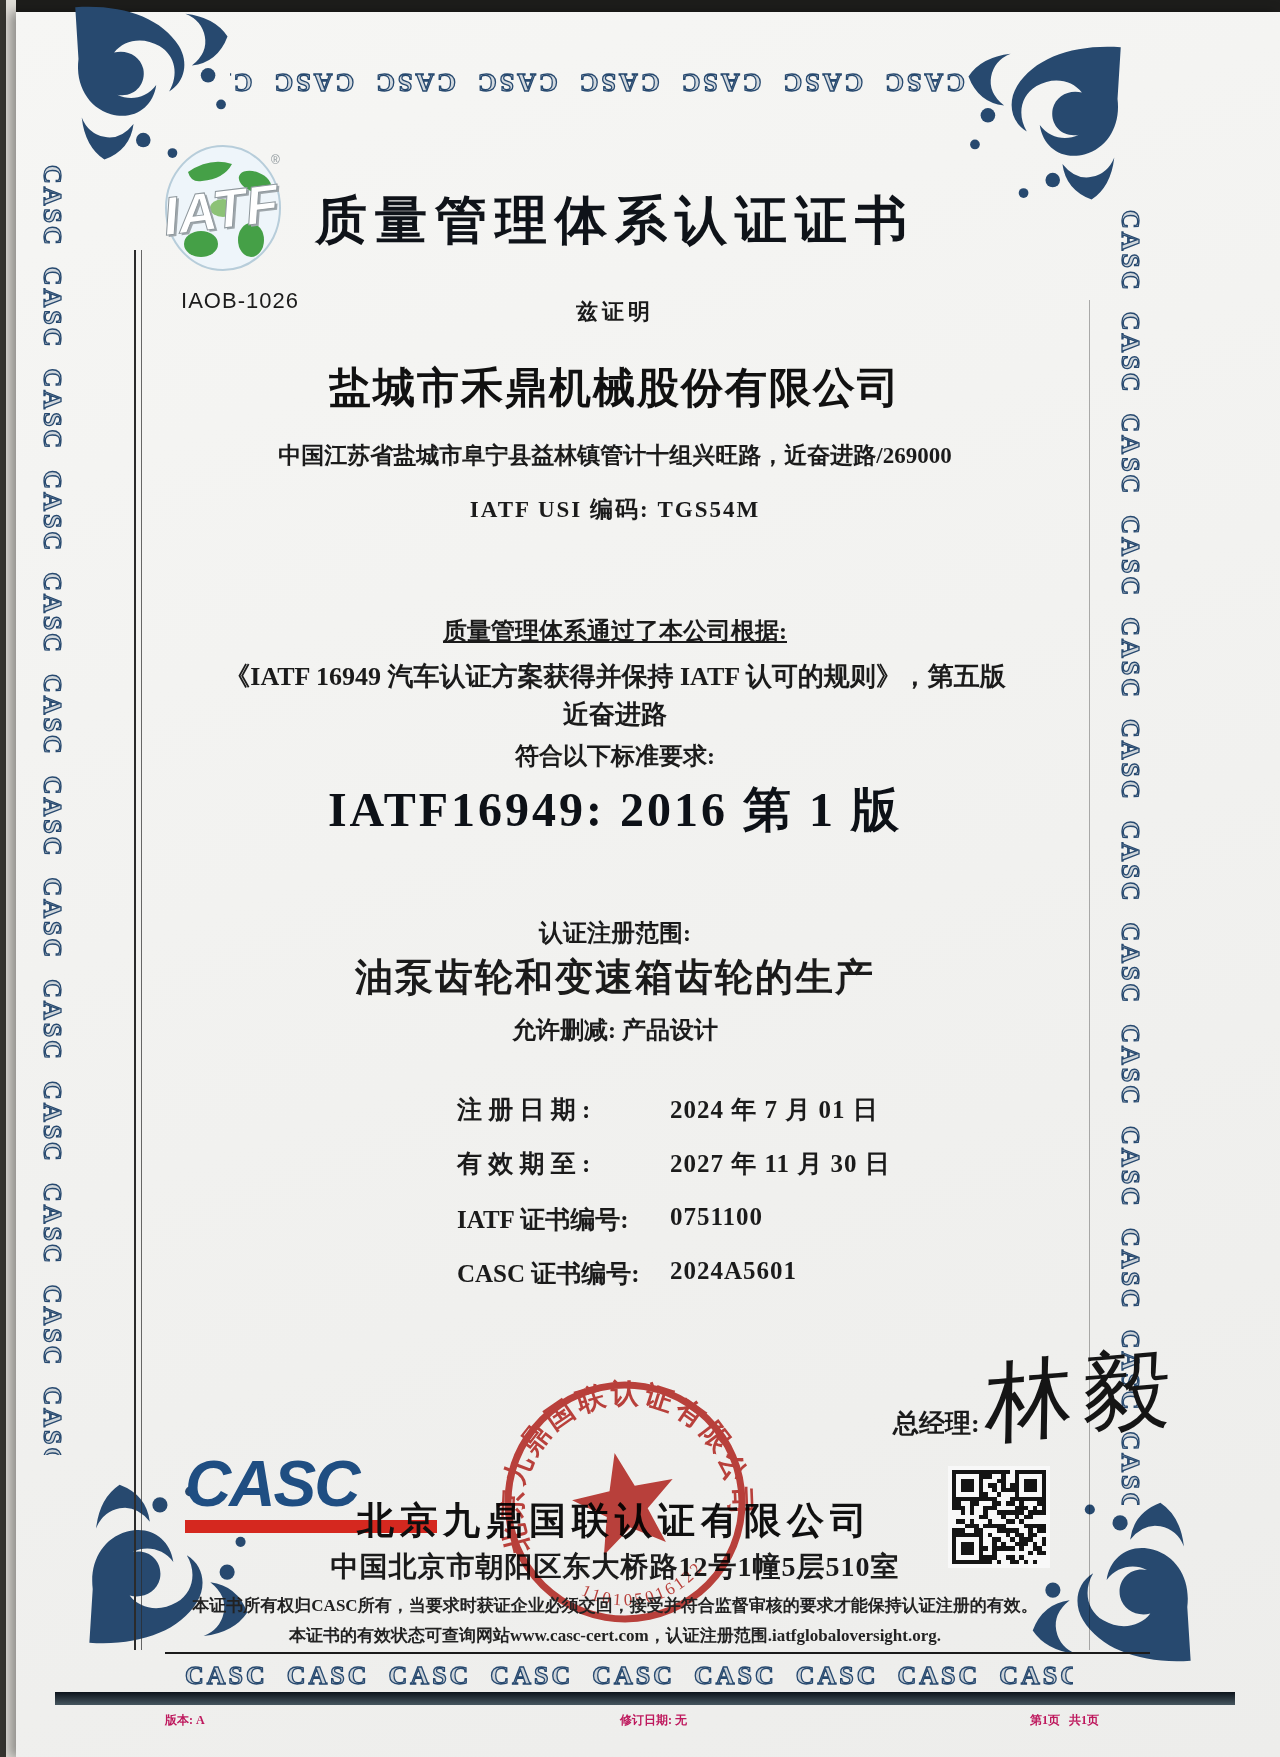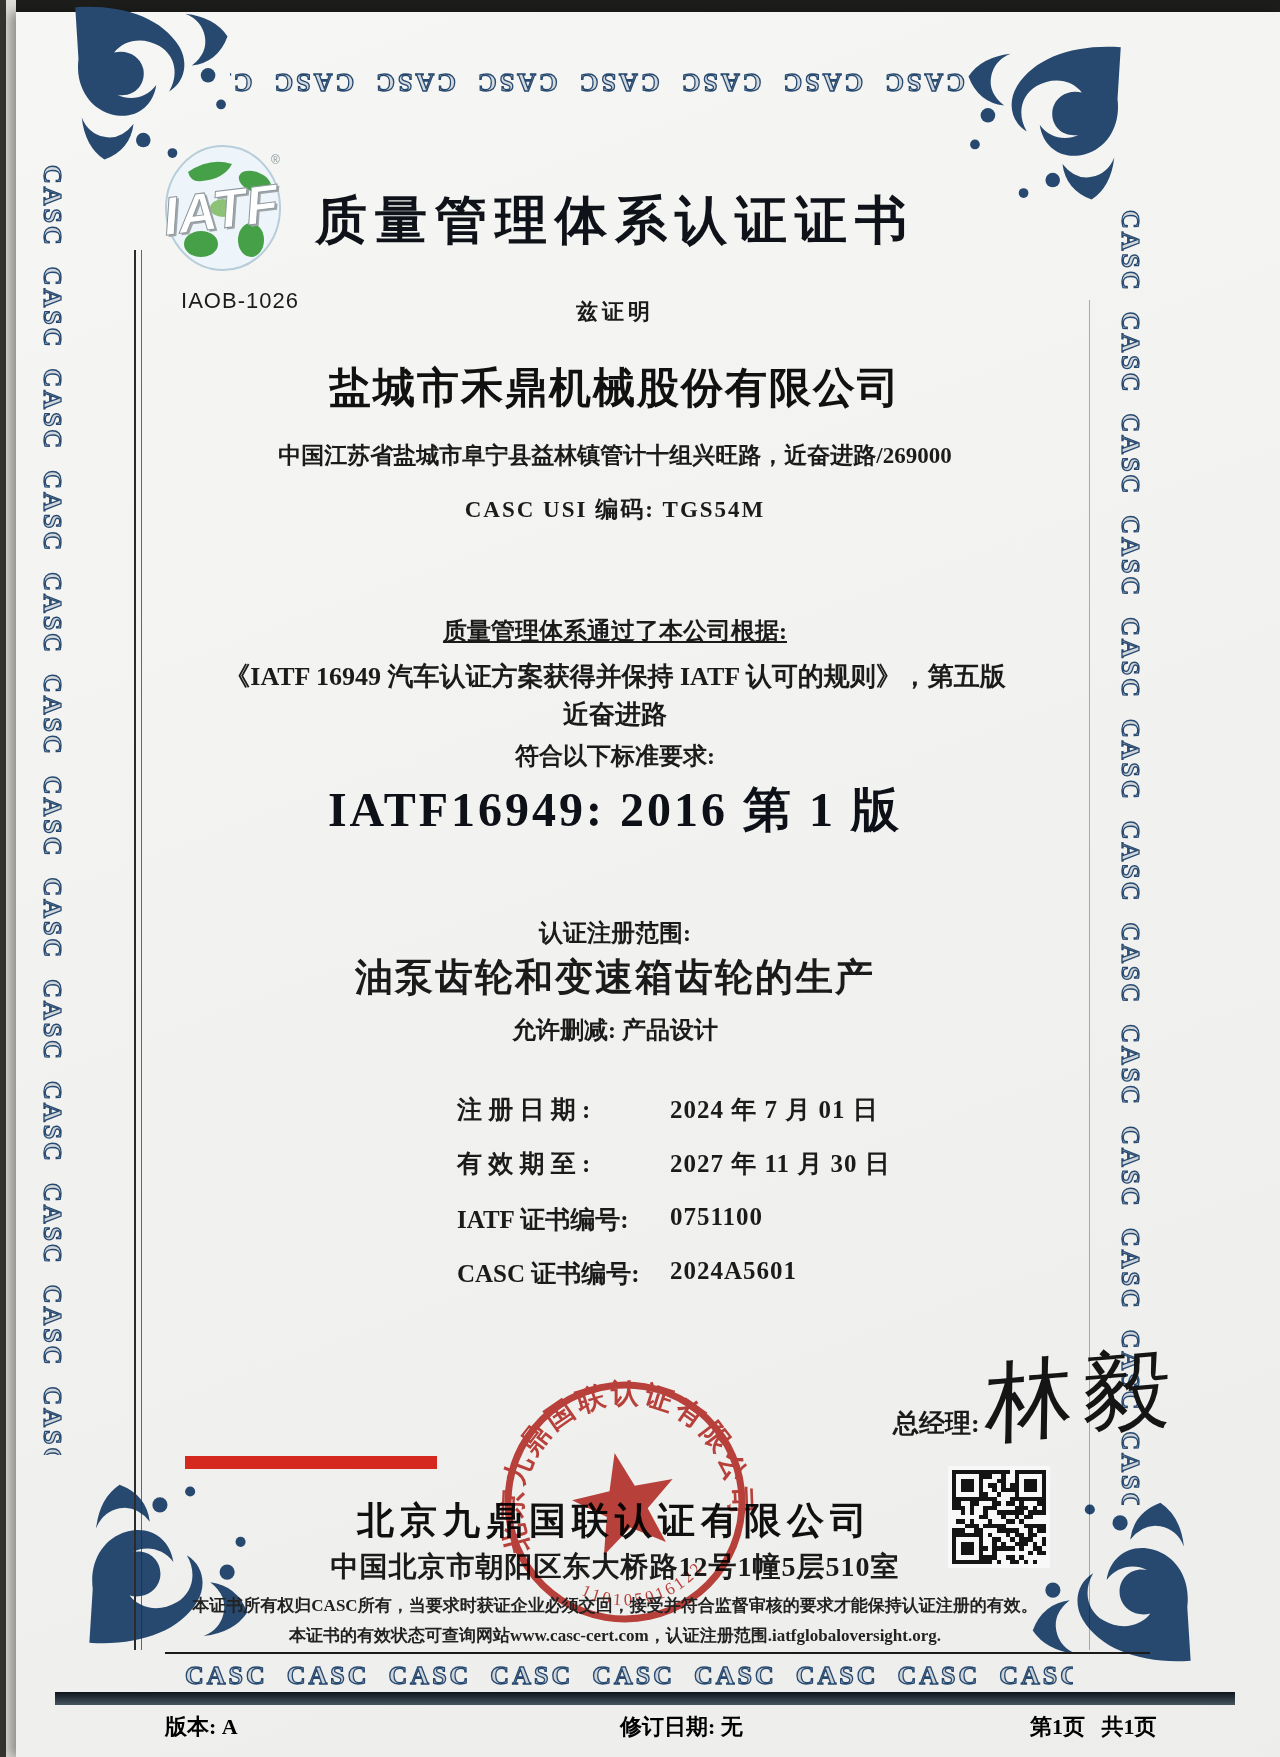--- a/index.html
+++ b/index.html
@@ -47,21 +47,21 @@
   .sig-label{font-size:26px;font-weight:700;}
   .sig-name{font-size:88px;color:#151515;transform:rotate(-5deg) skewX(-6deg);letter-spacing:10px;line-height:1;}
   .casc-text{font-family:"Liberation Sans","DejaVu Sans",sans-serif;font-size:64px;font-weight:900;font-style:italic;color:#1f4e82;letter-spacing:-2px;line-height:1;}
   .casc-bar{background:#d5281f;height:13px;width:252px;margin-top:4px;}
   .issuer-name{font-size:37px;font-weight:700;letter-spacing:6px;color:#101010;}
   .issuer-addr{font-size:28px;font-weight:700;letter-spacing:1px;}
   .fine{font-size:17px;font-weight:700;color:#222;}
   .qr{display:grid;width:102px;height:102px;background:#f8f8f8;padding:4px;box-sizing:border-box;gap:0;}
   .qr div{width:100%;height:100%;}
   .footer-bar{background:linear-gradient(180deg,#0d141c,#46565f);}
-  .footer-txt{font-size:22px;font-weight:700;color:#000000;white-space:nowrap;}
+  .footer-txt{font-size:12px;font-weight:700;color:#be185d;white-space:nowrap;}
   .seal{mix-blend-mode:multiply;opacity:.92;}
 </style>
 </head>
 <body>
 
 <div class="paper"></div>
 
 <svg width="0" height="0" style="position:absolute">
   <symbol id="corner-orn" viewBox="0 0 100 100">
     <g fill="#27496f">
@@ -120,21 +120,21 @@
     </g>
     <text x="108" y="22" font-size="12" fill="#8e979c" font-family="Liberation Sans, sans-serif">®</text>
   </svg>
 </div>
 <div class="abs iaob" style="left:160px;top:288px;width:160px;text-align:center;">IAOB-1026</div>
 
 <div class="abs ctr title" style="top:186px;">质量管理体系认证证书</div>
 <div class="abs ctr small-c" style="top:297px;">兹证明</div>
 <div class="abs ctr company" style="top:360px;">盐城市禾鼎机械股份有限公司</div>
 <div class="abs ctr addr" style="top:440px;">中国江苏省盐城市阜宁县益林镇管计十组兴旺路，近奋进路/269000</div>
-<div class="abs ctr usi" style="top:494px;">CASC USI 编码: TGS54M</div>
+<div class="abs ctr usi" style="top:494px;">IATF USI 编码: TGS54M</div>
 
 <div class="abs ctr mid" style="top:615px;text-decoration:underline;">质量管理体系通过了本公司根据:</div>
 <div class="abs ctr rule-line" style="top:659px;">《IATF 16949 汽车认证方案获得并保持 IATF 认可的规则》，第五版</div>
 <div class="abs ctr rule-line" style="top:697px;">近奋进路</div>
 <div class="abs ctr mid" style="top:740px;">符合以下标准要求:</div>
 <div class="abs ctr standard" style="top:778px;">IATF16949: 2016 第 1 版</div>
 
 <div class="abs ctr mid" style="top:917px;">认证注册范围:</div>
 <div class="abs ctr scope" style="top:952px;">油泵齿轮和变速箱齿轮的生产</div>
 <div class="abs ctr mid" style="top:1014px;">允许删减: 产品设计</div>
@@ -153,20 +153,21 @@
 </div>
 <div class="abs field" style="top:1257px;left:0;width:1280px;">
   <span class="lab">CASC 证书编号:</span>
   <span class="val">2024A5601</span>
 </div>
 
 <div class="abs sig-label" style="left:893px;top:1406px;">总经理:</div>
 <div class="abs sig-name" style="left:985px;top:1352px;">林毅</div>
 
 <div class="abs" style="left:185px;top:1452px;">
+  <div class="casc-text">CASC</div>
   <div class="casc-bar"></div>
 </div>
 
 <div class="abs ctr issuer-name" style="top:1496px;">北京九鼎国联认证有限公司</div>
 <div class="abs ctr issuer-addr" style="top:1548px;">中国北京市朝阳区东大桥路12号1幢5层510室</div>
 
 <div class="abs qr" style="left: 948px; top: 1466px; grid-template-columns: repeat(21, 1fr);">
     <div style="background: rgb(20, 20, 20);"></div>
     <div style="background: rgb(20, 20, 20);"></div>
     <div style="background: rgb(20, 20, 20);"></div>

